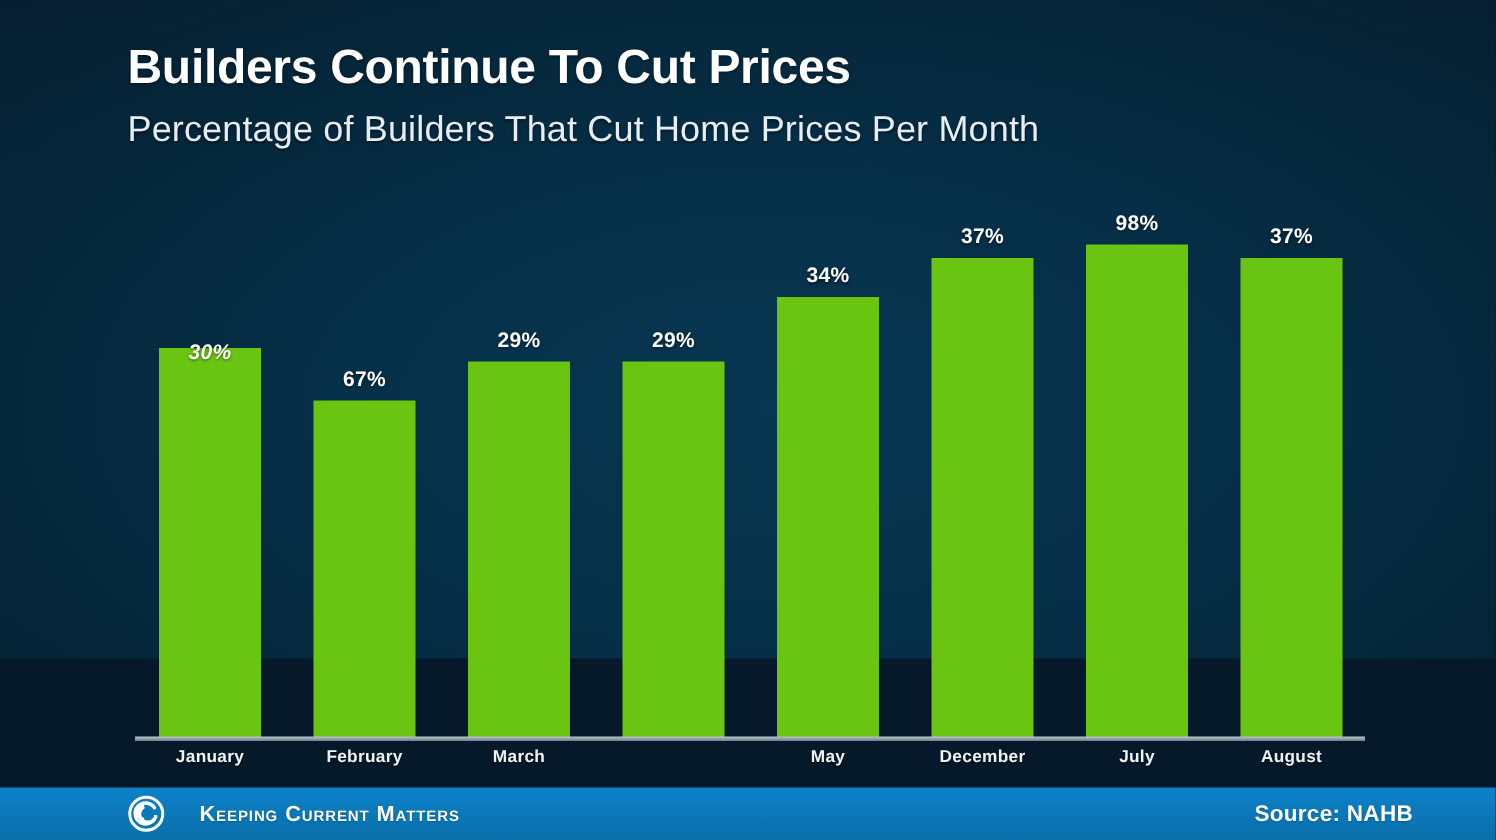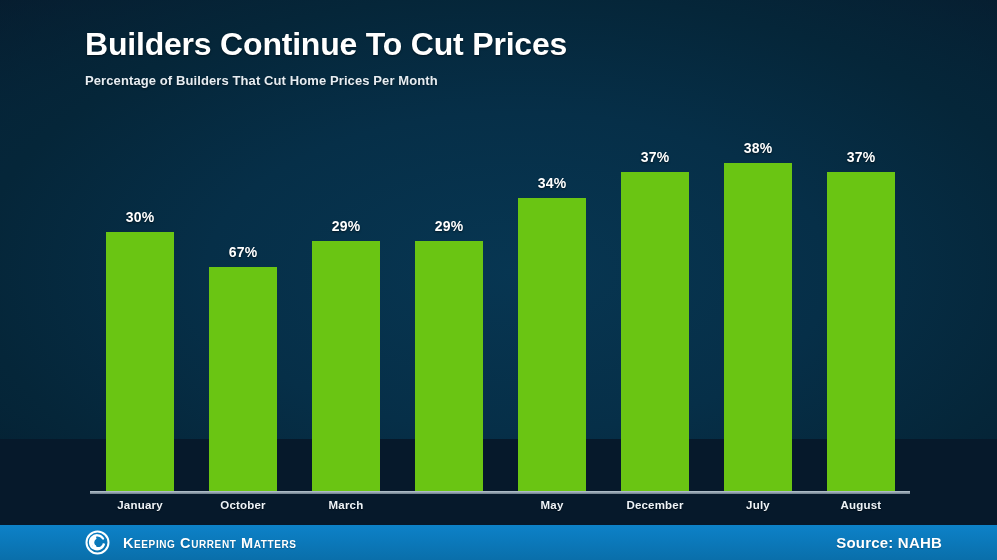--- a/index.html
+++ b/index.html
@@ -15,21 +15,21 @@
       linear-gradient(180deg,#071a2c 0%, #061d30 14%, #05243a 40%, #052840 62%, #051f33 86%, #041a2b 100%);
   }
   
   .header{position:absolute;left:85px;top:26px;width:840px;}
   .title{
     font-size:32px;font-weight:bold;color:#ffffff;
     letter-spacing:-0.2px;line-height:1.18;margin:0;
     text-shadow:0 1px 2px rgba(0,0,0,.5);
   }
   .subtitle{
-    font-size:13px;font-weight:bold;color:#e7edf2;
+    font-size:24px;font-weight:normal;color:#e7edf2;
     margin:9px 0 0 0;line-height:1.2;letter-spacing:0.1px;
     text-shadow:0 1px 2px rgba(0,0,0,.45);
   }
   
   .chart{position:absolute;left:0;top:0;width:997px;height:525px;}
   .plot{position:absolute;left:90px;top:120px;width:820px;height:372px;}
   .bar-group{
     position:absolute;bottom:0;width:68px;height:100%;
   }
   .bar{
@@ -54,21 +54,21 @@
     letter-spacing:0.2px;
     text-shadow:0 1px 1px rgba(0,0,0,.5);
   }
   
   .footer{
     position:absolute;left:0;top:525px;width:997px;height:35px;
     background:linear-gradient(180deg,#0d82c8 0%, #0b79bb 45%, #0a6faa 100%);
   }
   .footer-left{
     position:absolute;left:85px;top:0;height:35px;
-    display:flex;align-items:center;gap:13px;
+    display:flex;align-items:center;gap:23px;
   }
   .logo{width:25px;height:25px;display:block;}
   .brand{
     font-size:14.5px;font-weight:bold;color:#ffffff;
     font-variant:small-caps;letter-spacing:0.6px;
     text-shadow:0 1px 1px rgba(0,0,0,.25);
   }
   .source{
     position:absolute;right:55px;top:0;height:35px;
     display:flex;align-items:center;
@@ -84,21 +84,21 @@
 
   <div class="header">
     <h1 class="title">Builders Continue To Cut Prices</h1>
     <p class="subtitle">Percentage of Builders That Cut Home Prices Per Month</p>
   </div>
 
   <div class="chart">
     <div class="plot" id="plot">
         <div class="bar-group" style="left: 16px;">
           <div class="bar" title="January 30%" style="height: 260px; background: rgb(106, 197, 19);"></div>
-          <div class="bar-label" style="bottom: 267px;">30%</div>
+          <div class="bar-label" style="bottom: 250px; font-style: italic;">30%</div>
         </div>
         <div class="bar-group" style="left: 119px;">
           <div class="bar" title="February 26%" style="height: 225px; background: rgb(106, 197, 19);"></div>
           <div class="bar-label" style="bottom: 232px;">67%</div>
         </div>
         <div class="bar-group" style="left: 222px;">
           <div class="bar" title="March 29%" style="height: 251px; background: rgb(106, 197, 19);"></div>
           <div class="bar-label" style="bottom: 258px;">29%</div>
         </div>
         <div class="bar-group" style="left: 325px;">
@@ -108,31 +108,31 @@
         <div class="bar-group" style="left: 428px;">
           <div class="bar" title="May 34%" style="height: 294px; background: rgb(106, 197, 19);"></div>
           <div class="bar-label" style="bottom: 301px;">34%</div>
         </div>
         <div class="bar-group" style="left: 531px;">
           <div class="bar" title="June 37%" style="height: 320px; background: rgb(106, 197, 19);"></div>
           <div class="bar-label" style="bottom: 327px;">37%</div>
         </div>
         <div class="bar-group" style="left: 634px;">
           <div class="bar" title="July 38%" style="height: 329px; background: rgb(106, 197, 19);"></div>
-          <div class="bar-label" style="bottom: 336px;">38%</div>
+          <div class="bar-label" style="bottom: 336px;">98%</div>
         </div>
         <div class="bar-group" style="left: 737px;">
           <div class="bar" title="August 37%" style="height: 320px; background: rgb(106, 197, 19);"></div>
           <div class="bar-label" style="bottom: 327px;">37%</div>
         </div>
       </div>
     <div class="axis-line"></div>
     <div class="tick-labels" id="ticks">
         <div class="tick" style="left: -1px;">January</div>
-        <div class="tick" style="left: 102px;">October</div>
+        <div class="tick" style="left: 102px;">February</div>
         <div class="tick" style="left: 205px;">March</div>
         <div class="tick" style="left: 308px; margin-top: 44px;">April</div>
         <div class="tick" style="left: 411px;">May</div>
         <div class="tick" style="left: 514px;">December</div>
         <div class="tick" style="left: 617px;">July</div>
         <div class="tick" style="left: 720px;">August</div>
       </div>
   </div>
 
   <div class="footer">

